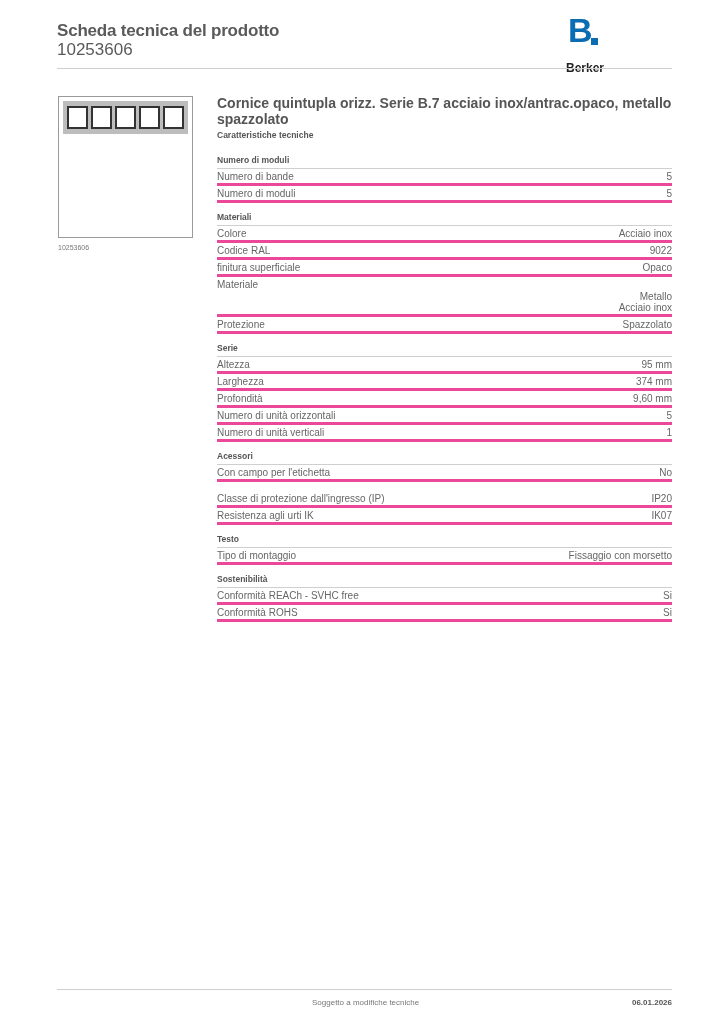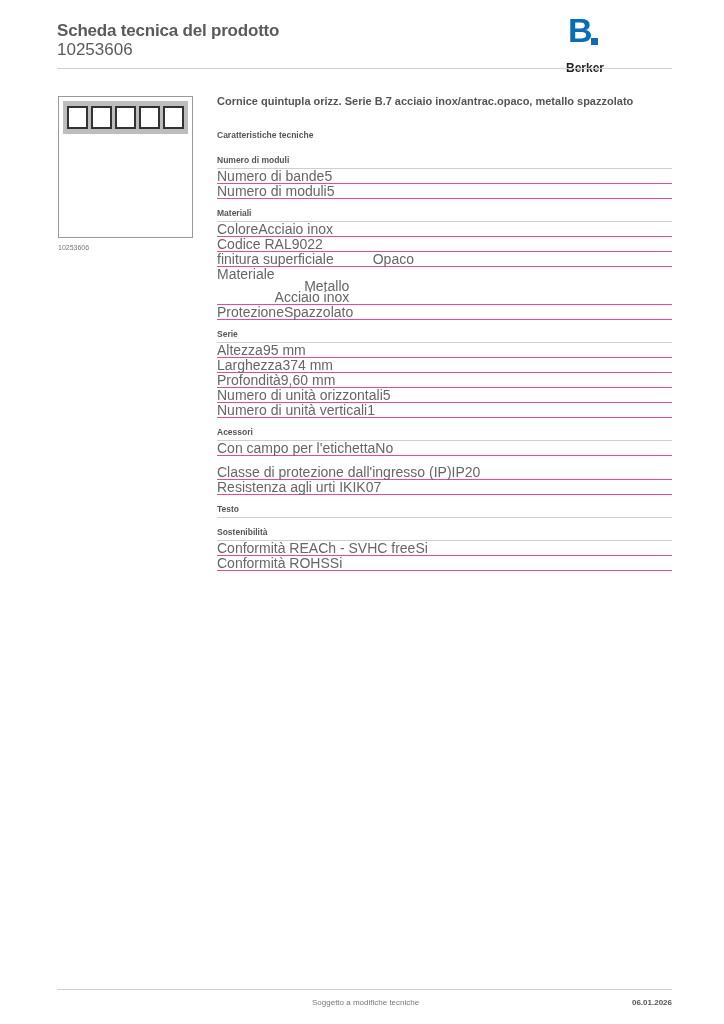--- a/index.html
+++ b/index.html
@@ -9,25 +9,25 @@
   .logo { position:absolute; left:566px; top:15px; width:40px; height:42px; }
   .logo-b { position:absolute; left:2px; top:0; font-size:34px; font-weight:bold; color:#0a6db4; line-height:30px; letter-spacing:-1px; }
   .logo-dot { position:absolute; left:25px; top:23px; width:7px; height:7px; background:#0a6db4; }
   .logo-txt { position:absolute; left:0; top:46px; font-size:12px; font-weight:bold; color:#222; }
   .hr-top { position:absolute; left:57px; top:68px; width:615px; height:1px; background:#cfcfcf; }
   .img-box { position:absolute; left:58px; top:96px; width:135px; height:142px; border:1px solid #9a9a9a; box-sizing:border-box; }
   .frame { position:absolute; left:4px; top:4px; width:125px; height:33px; background:#bdbdbd; display:flex; gap:3px; padding:5px 4px; box-sizing:border-box; }
   .frame .mod { flex:1; border:2px solid #333; background:#fff; box-sizing:border-box; }
   .img-cap { position:absolute; left:58px; top:244px; font-size:7px; color:#777; }
   .content { position:absolute; left:217px; top:95px; width:455px; }
-  .prod-desc { font-size:11px; font-weight:bold; color:#555; height:35px; }
+  .prod-desc { font-size:14px; font-weight:bold; color:#555; height:35px; }
   .tech-head { font-size:8.5px; font-weight:bold; color:#555; height:25px; }
   .section { margin-bottom:9px; }
   .sec-title { font-size:8.5px; font-weight:bold; color:#555; padding-bottom:2px; border-bottom:1px solid #cfcfcf; line-height:11px; }
-  .row { display:flex; font-size:14px; color:#666; border-bottom:1px solid #ec4899; line-height:11px; padding:1.5px 0; }
+  .row { display:flex; justify-content:space-between; font-size:10px; color:#666; border-bottom:3px solid #ec4899; line-height:11px; padding:1.5px 0; }
   .row .val { text-align:right; }
   .hr-bot { position:absolute; left:57px; top:989px; width:615px; height:1px; background:#cfcfcf; }
   .foot-l { position:absolute; left:57px; top:1053px; font-size:8px; font-weight:bold; color:#555; }
   .foot-c { position:absolute; left:312px; top:998px; font-size:8px; color:#777; }
   .foot-r { position:absolute; right:52px; top:998px; font-size:8px; font-weight:bold; color:#555; }
 </style>
 </head>
 <body>
 
 <div class="hdr-title">Scheda tecnica del prodotto</div>
@@ -126,20 +126,24 @@
           <span>Classe di protezione dall'ingresso (IP)</span>
           <span class="val" style="white-space: pre-line;">IP20</span>
         </div>
         <div class="row">
           <span>Resistenza agli urti IK</span>
           <span class="val" style="white-space: pre-line;">IK07</span>
         </div>
       </div>
       <div class="section">
         <div class="sec-title">Testo</div>
+        <div class="row">
+          <span>Tipo di montaggio</span>
+          <span class="val" style="white-space: pre-line;">Fissaggio con morsetto</span>
+        </div>
       </div>
       <div class="section">
         <div class="sec-title">Sostenibilità</div>
         <div class="row">
           <span>Conformità REACh - SVHC free</span>
           <span class="val" style="white-space: pre-line;">Si</span>
         </div>
         <div class="row">
           <span>Conformità ROHS</span>
           <span class="val" style="white-space: pre-line;">Si</span>

